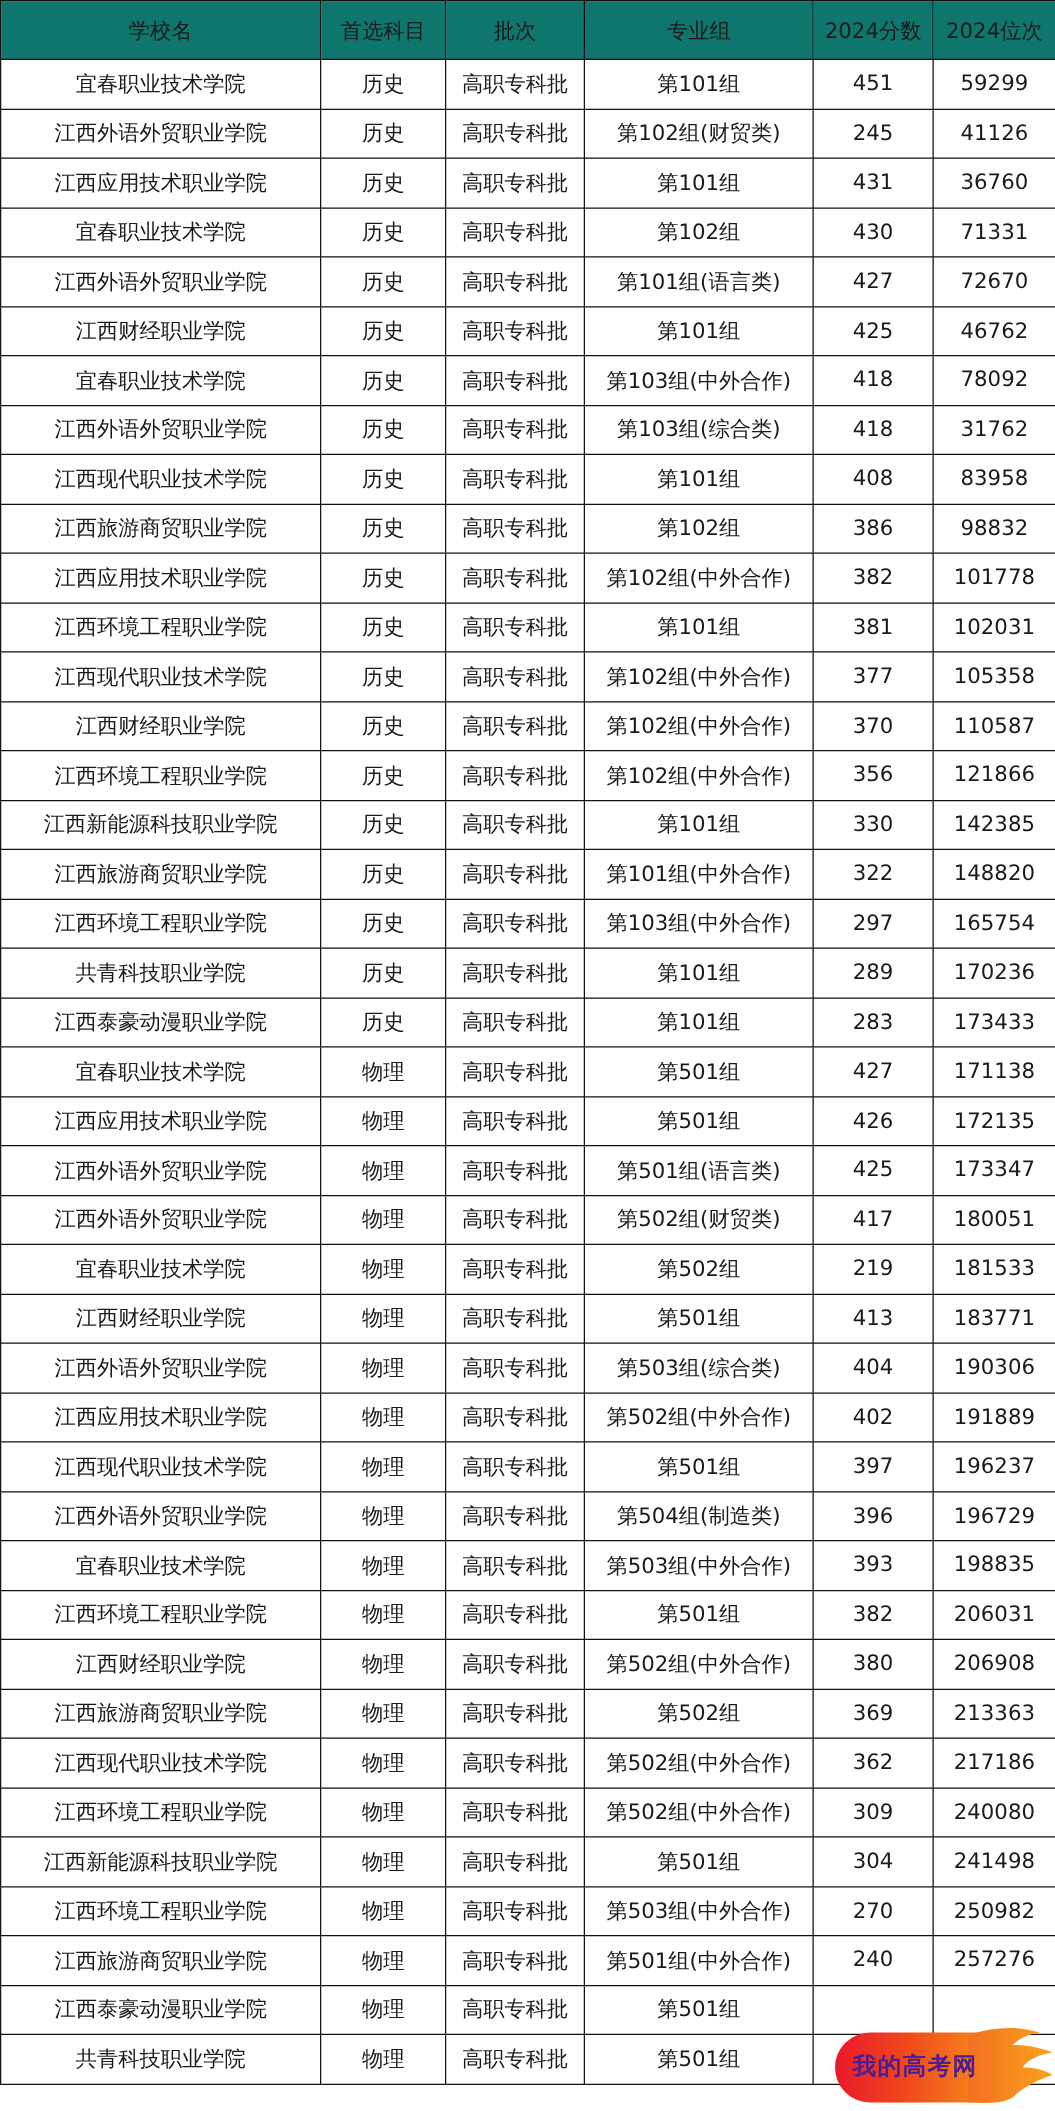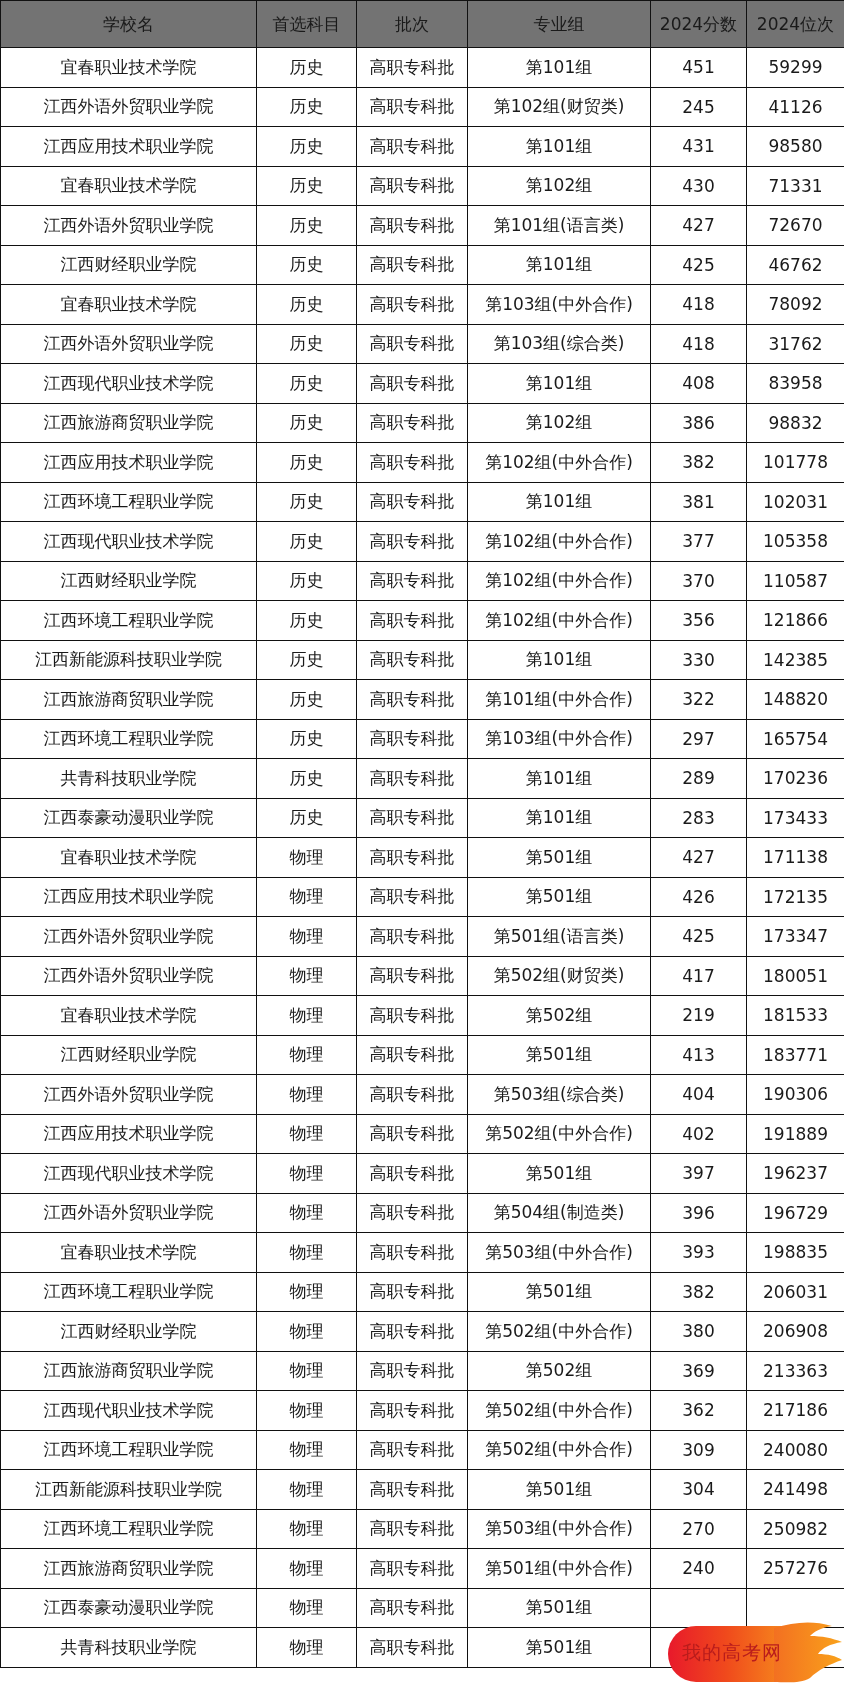--- a/index.html
+++ b/index.html
@@ -3,27 +3,27 @@
 <meta charset="utf-8">
 <style>
   html, body { margin: 0; padding: 0; background: #ffffff; }
   body { width: 844px; height: 1689px; overflow: hidden; position: relative;
          font-family: "DejaVu Sans", "Liberation Sans", sans-serif; }
   table { border-collapse: collapse; table-layout: fixed; width: 844px; position: absolute; left: 0; top: 0; }
   col.c0 { width: 256px; } col.c1 { width: 100px; } col.c2 { width: 111px; }
   col.c3 { width: 183px; } col.c4 { width: 96px; } col.c5 { width: 98px; }
   th, td { border: 1.5px solid #111; text-align: center; vertical-align: middle;
            font-size: 17px; color: #1a1a1a; white-space: nowrap; overflow: hidden; padding: 0; }
-  th { background: #737373; height: 46px; font-weight: normal; font-size: 17px; }
+  th { background: #0f766e; height: 46px; font-weight: normal; font-size: 17px; }
   td { height: 38.5px; background: #ffffff; }
   .watermark { position: absolute; left: 664px; top: 1616px; width: 180px; height: 73px; }
   .wm-body { position: absolute; left: 4px; top: 10px; width: 130px; height: 56px;
              border-radius: 28px 10px 10px 28px;
              background: linear-gradient(90deg, #e8192b 0%, #f04a1c 45%, #f7941d 100%); }
-  .wm-text { position: absolute; left: 18px; top: 24px; color: #b91c1c; font-weight: normal;
+  .wm-text { position: absolute; left: 18px; top: 24px; color: #4c1d95; font-weight: bold;
              font-size: 19px; letter-spacing: 1px; font-family: "DejaVu Sans", sans-serif; }
   .wm-flame { position: absolute; left: 110px; top: 0px; width: 70px; height: 70px; }
 </style>
 </head>
 <body>
 
 <table>
   <colgroup>
     <col class="c0">
       <col class="c1">
@@ -58,21 +58,21 @@
         <td>第102组(财贸类)</td>
         <td>245</td>
         <td>41126</td>
       </tr>
       <tr>
         <td>江西应用技术职业学院</td>
         <td>历史</td>
         <td>高职专科批</td>
         <td>第101组</td>
         <td>431</td>
-        <td>98580</td>
+        <td>36760</td>
       </tr>
       <tr>
         <td>宜春职业技术学院</td>
         <td>历史</td>
         <td>高职专科批</td>
         <td>第102组</td>
         <td>430</td>
         <td>71331</td>
       </tr>
       <tr>

